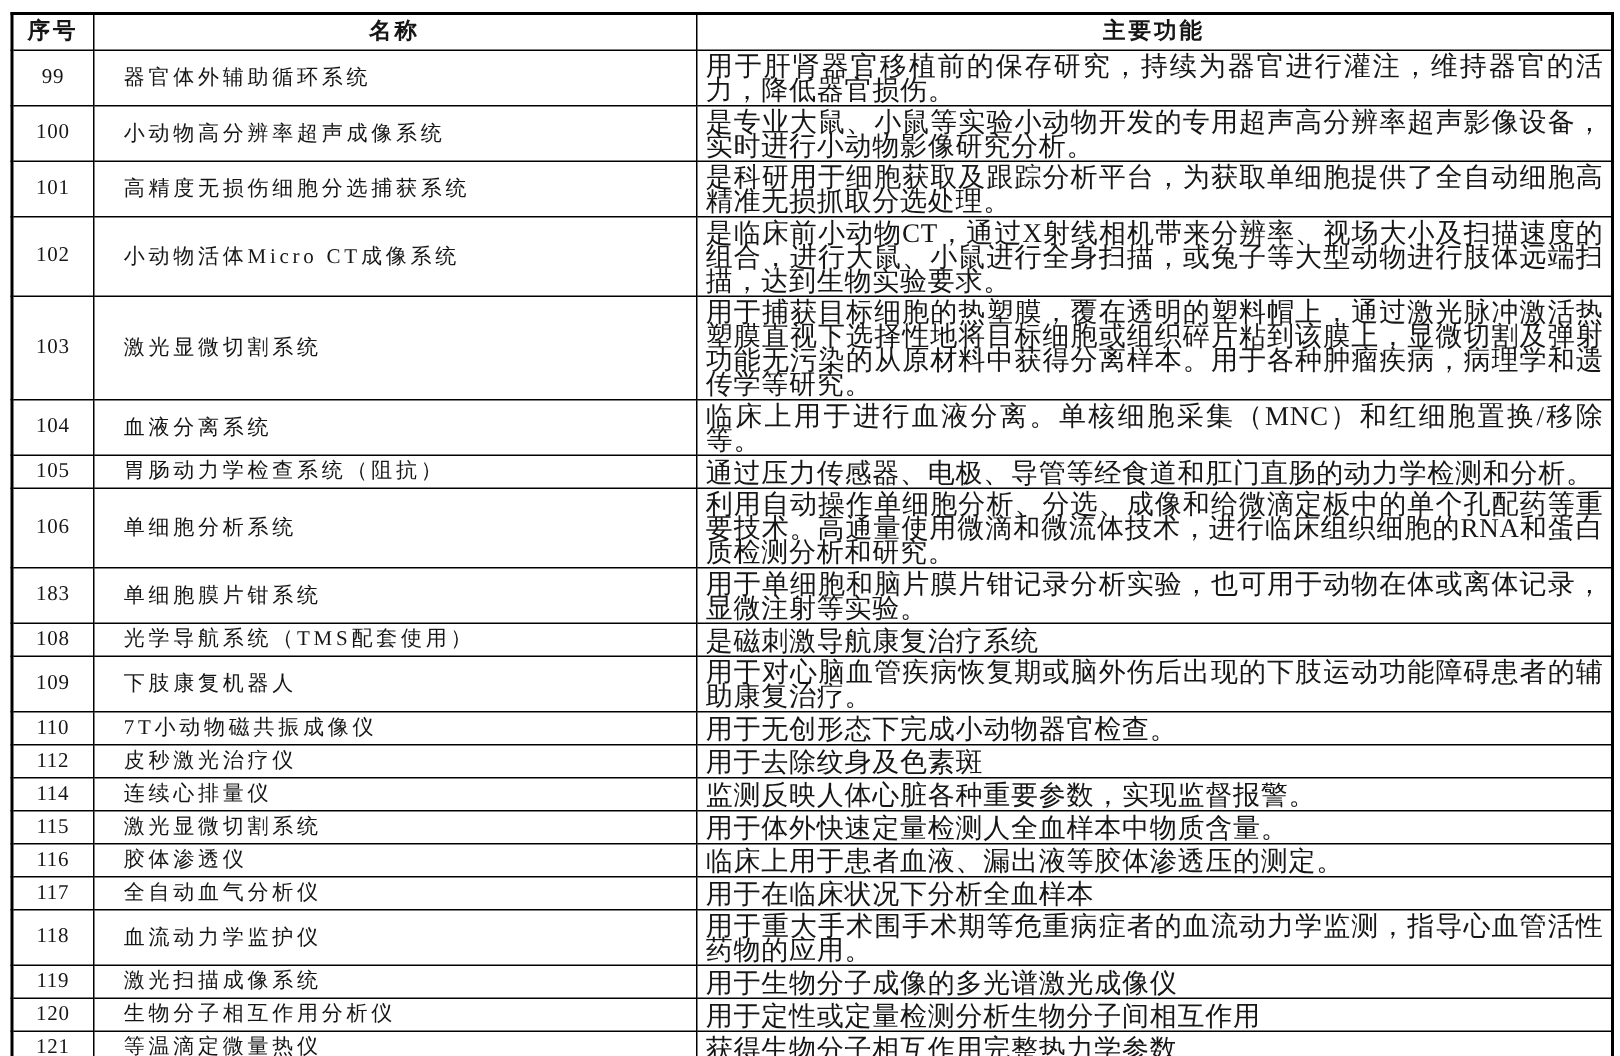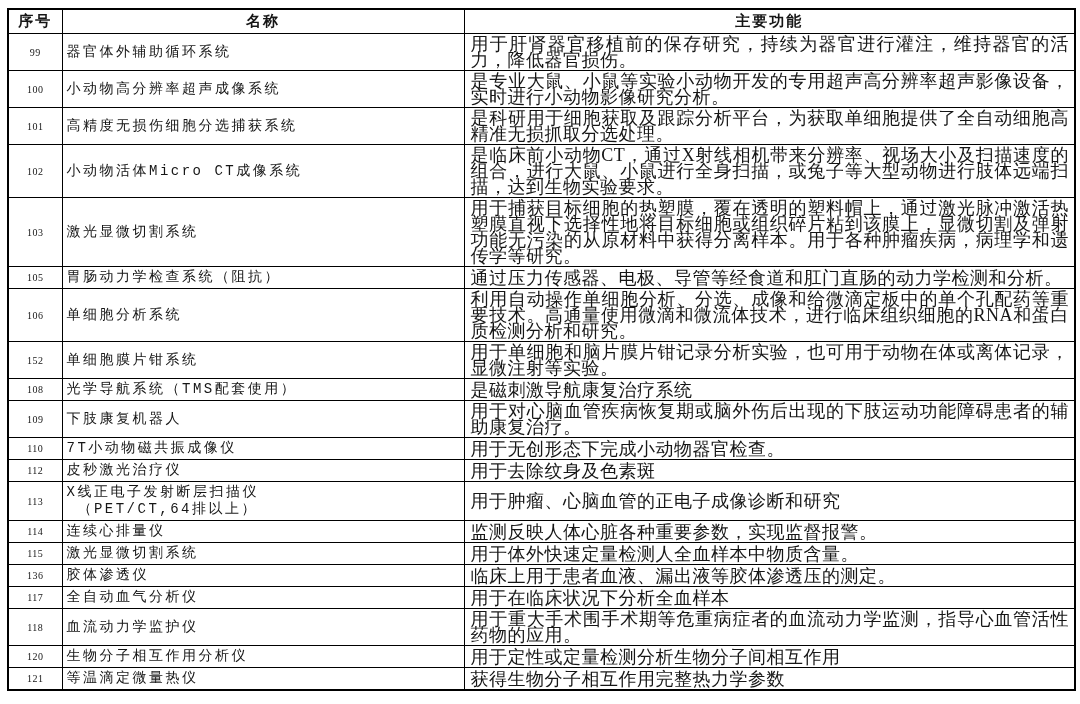--- a/index.html
+++ b/index.html
@@ -24,33 +24,32 @@
   }
   .equip-table th {
     font-size: 15px;
     font-weight: bold;
     text-align: center;
     padding: 3px 2px;
     letter-spacing: 2px;
     line-height: 17px;
   }
   td.c-id {
-    font-size: 10px;
+    font-size: 14px;
     text-align: center;
     padding: 2px 2px;
     letter-spacing: 0.5px;
   }
   td.c-name {
     font-size: 14px;
-    padding: 2px 6px 2px 4px;
+    padding: 2px 6px 2px 20px;
     letter-spacing: 2.5px;
     line-height: 17px;
     white-space: pre-wrap;
     word-break: break-all;
-    font-family: Liberation Mono, monospace;
   }
   td.c-func {
     font-size: 18px;
     padding: 2px 5px 2px 6px;
     letter-spacing: 0.5px;
     line-height: 16px;
     text-align: justify;
     word-break: break-all;
   }
   col.col-id   { width: 54px; }
@@ -94,31 +93,36 @@
         <td class="c-id">102</td>
         <td class="c-name">小动物活体Micro CT成像系统</td>
         <td class="c-func">是临床前小动物CT，通过X射线相机带来分辨率、视场大小及扫描速度的组合，进行大鼠、小鼠进行全身扫描，或兔子等大型动物进行肢体远端扫描，达到生物实验要求。</td>
       </tr>
       <tr>
         <td class="c-id">103</td>
         <td class="c-name">激光显微切割系统</td>
         <td class="c-func">用于捕获目标细胞的热塑膜，覆在透明的塑料帽上，通过激光脉冲激活热塑膜直视下选择性地将目标细胞或组织碎片粘到该膜上，显微切割及弹射功能无污染的从原材料中获得分离样本。用于各种肿瘤疾病，病理学和遗传学等研究。</td>
       </tr>
       <tr>
+        <td class="c-id">104</td>
+        <td class="c-name">血液分离系统</td>
+        <td class="c-func">临床上用于进行血液分离。单核细胞采集（MNC）和红细胞置换/移除等。</td>
+      </tr>
+      <tr>
         <td class="c-id">105</td>
         <td class="c-name">胃肠动力学检查系统（阻抗）</td>
         <td class="c-func">通过压力传感器、电极、导管等经食道和肛门直肠的动力学检测和分析。</td>
       </tr>
       <tr>
         <td class="c-id">106</td>
         <td class="c-name">单细胞分析系统</td>
         <td class="c-func">利用自动操作单细胞分析、分选、成像和给微滴定板中的单个孔配药等重要技术。高通量使用微滴和微流体技术，进行临床组织细胞的RNA和蛋白质检测分析和研究。</td>
       </tr>
       <tr>
-        <td class="c-id">152</td>
+        <td class="c-id">183</td>
         <td class="c-name">单细胞膜片钳系统</td>
         <td class="c-func">用于单细胞和脑片膜片钳记录分析实验，也可用于动物在体或离体记录，显微注射等实验。</td>
       </tr>
       <tr>
         <td class="c-id">108</td>
         <td class="c-name">光学导航系统（TMS配套使用）</td>
         <td class="c-func">是磁刺激导航康复治疗系统</td>
       </tr>
       <tr>
         <td class="c-id">109</td>
@@ -129,49 +133,48 @@
         <td class="c-id">110</td>
         <td class="c-name">7T小动物磁共振成像仪</td>
         <td class="c-func">用于无创形态下完成小动物器官检查。</td>
       </tr>
       <tr>
         <td class="c-id">112</td>
         <td class="c-name">皮秒激光治疗仪</td>
         <td class="c-func">用于去除纹身及色素斑</td>
       </tr>
       <tr>
-        <td class="c-id">113</td>
-        <td class="c-name">X线正电子发射断层扫描仪
- （PET/CT,64排以上）</td>
-        <td class="c-func">用于肿瘤、心脑血管的正电子成像诊断和研究</td>
-      </tr>
-      <tr>
         <td class="c-id">114</td>
         <td class="c-name">连续心排量仪</td>
         <td class="c-func">监测反映人体心脏各种重要参数，实现监督报警。</td>
       </tr>
       <tr>
         <td class="c-id">115</td>
         <td class="c-name">激光显微切割系统</td>
         <td class="c-func">用于体外快速定量检测人全血样本中物质含量。</td>
       </tr>
       <tr>
-        <td class="c-id">136</td>
+        <td class="c-id">116</td>
         <td class="c-name">胶体渗透仪</td>
         <td class="c-func">临床上用于患者血液、漏出液等胶体渗透压的测定。</td>
       </tr>
       <tr>
         <td class="c-id">117</td>
         <td class="c-name">全自动血气分析仪</td>
         <td class="c-func">用于在临床状况下分析全血样本</td>
       </tr>
       <tr>
         <td class="c-id">118</td>
         <td class="c-name">血流动力学监护仪</td>
         <td class="c-func">用于重大手术围手术期等危重病症者的血流动力学监测，指导心血管活性药物的应用。</td>
+      </tr>
+      <tr>
+        <td class="c-id">119</td>
+        <td class="c-name">激光扫描成像系统</td>
+        <td class="c-func">用于生物分子成像的多光谱激光成像仪</td>
       </tr>
       <tr>
         <td class="c-id">120</td>
         <td class="c-name">生物分子相互作用分析仪</td>
         <td class="c-func">用于定性或定量检测分析生物分子间相互作用</td>
       </tr>
       <tr>
         <td class="c-id">121</td>
         <td class="c-name">等温滴定微量热仪</td>
         <td class="c-func">获得生物分子相互作用完整热力学参数</td>

